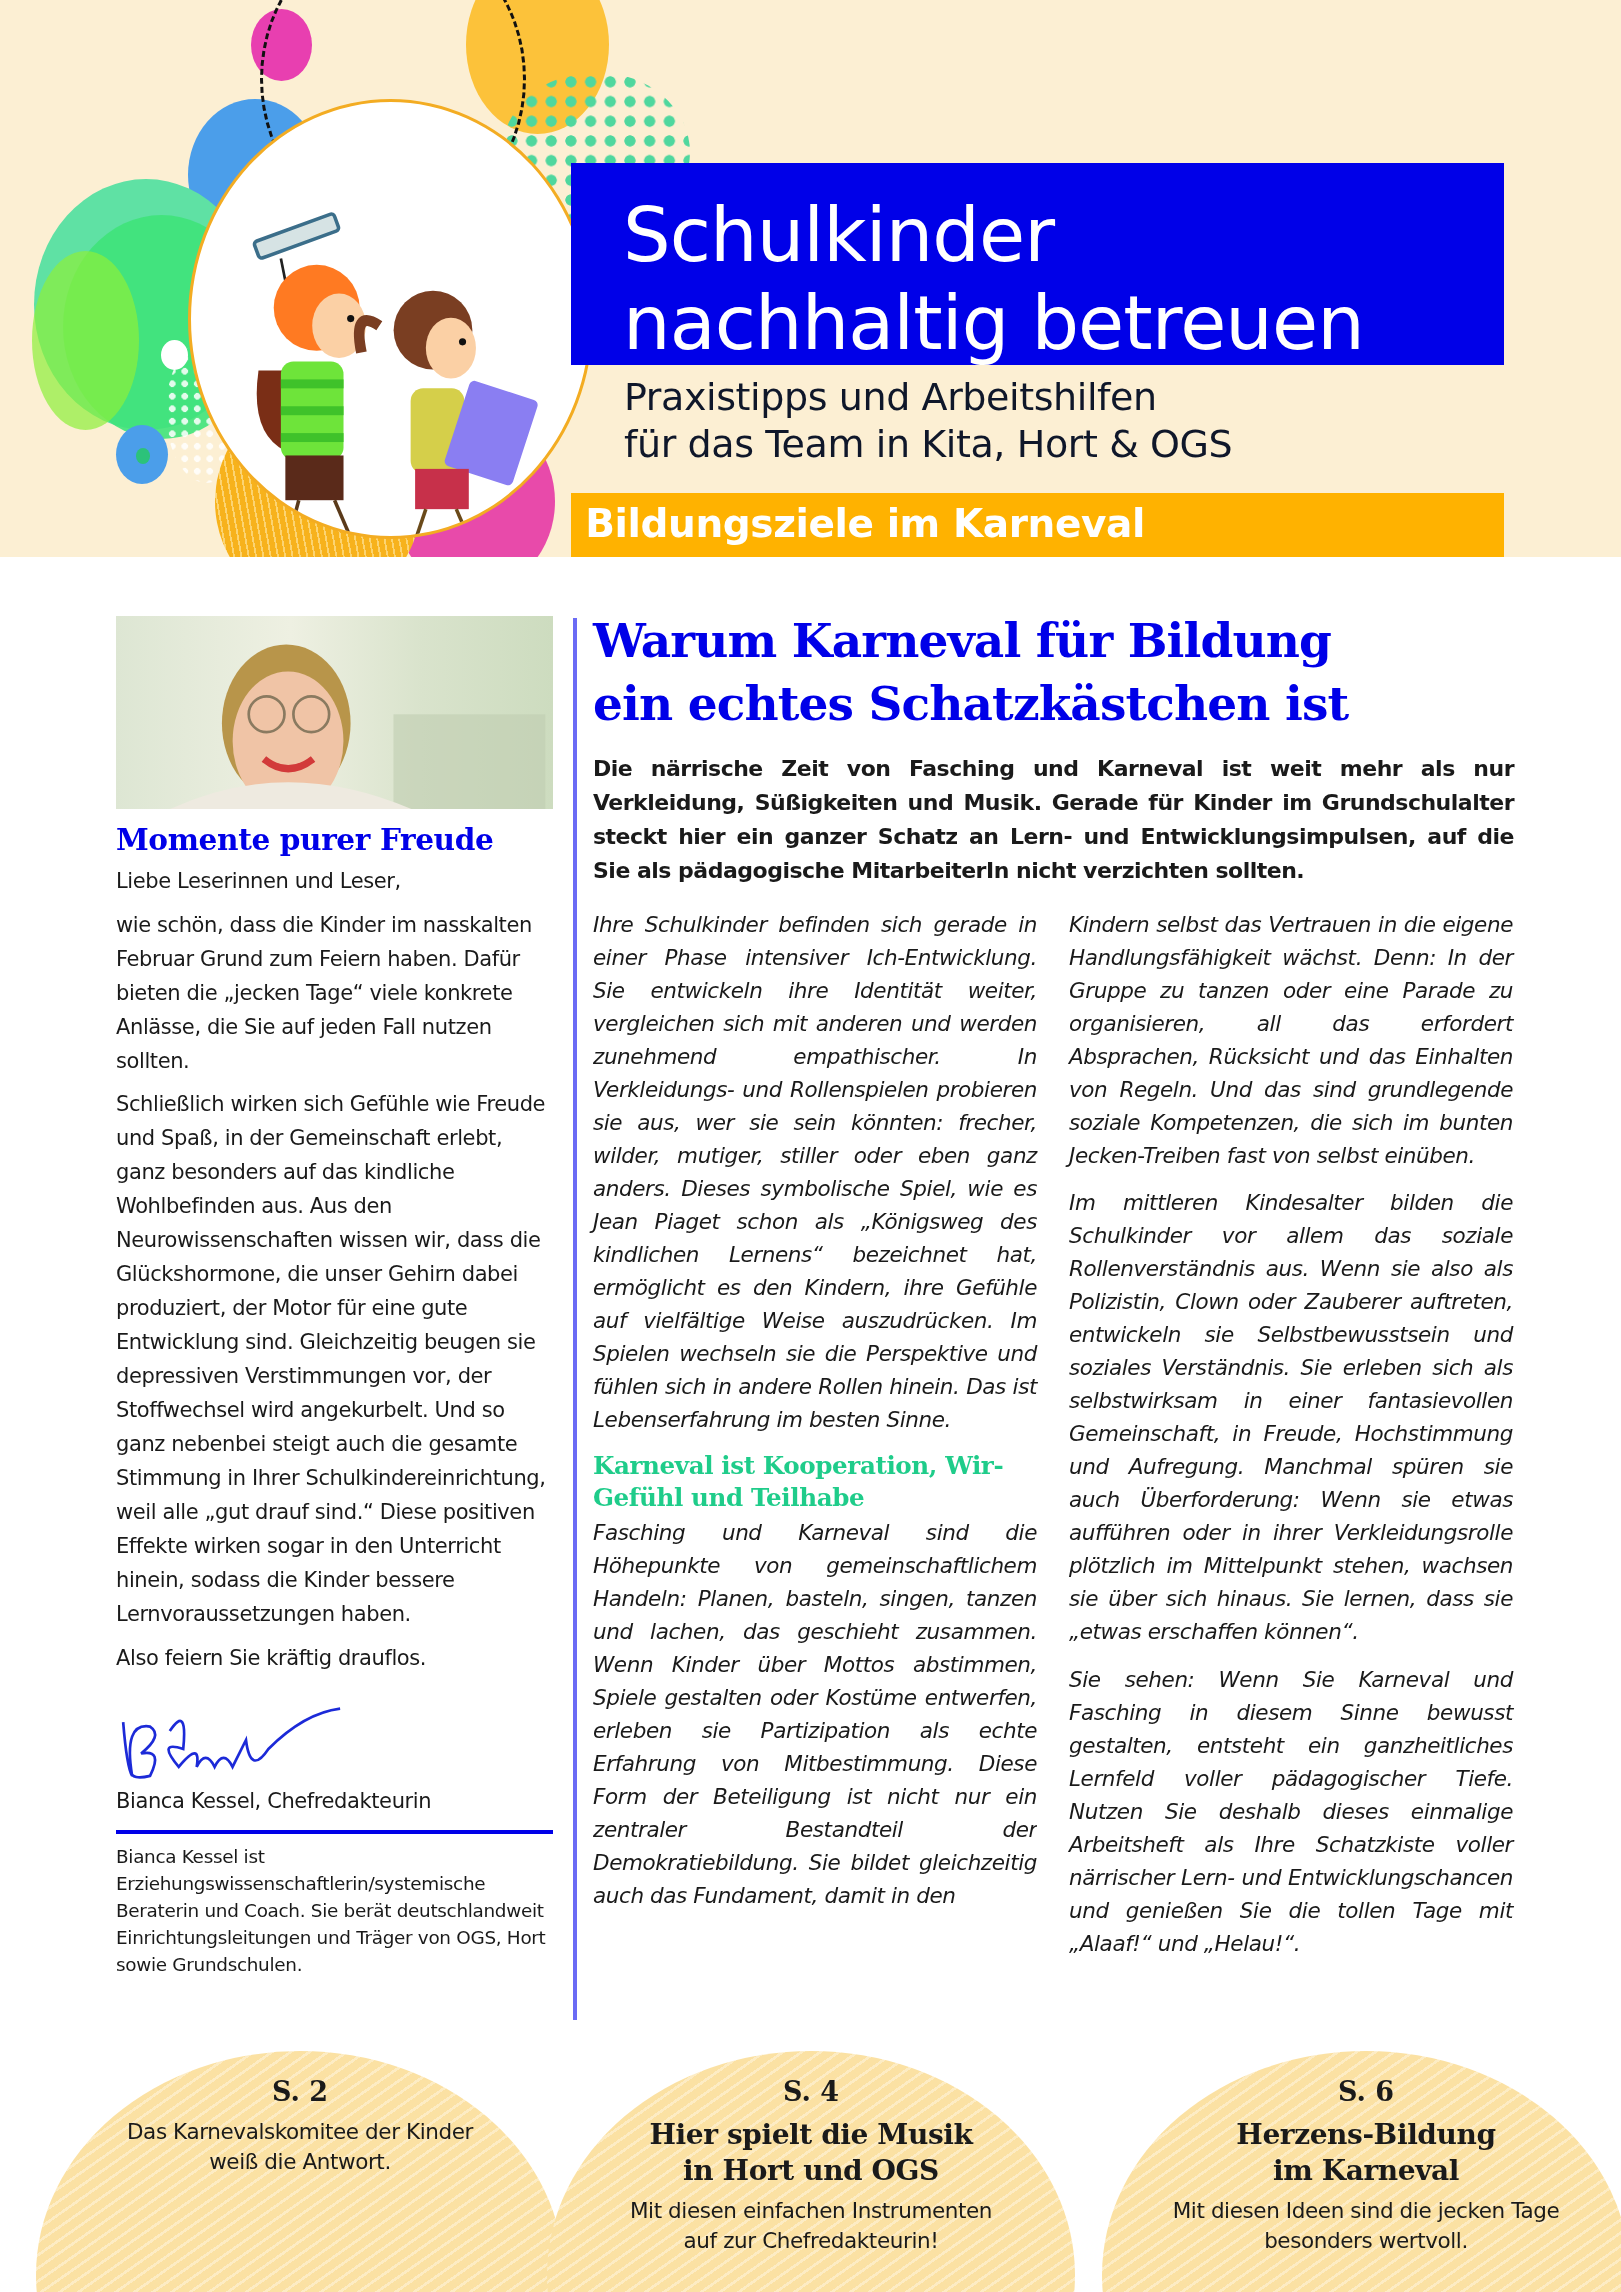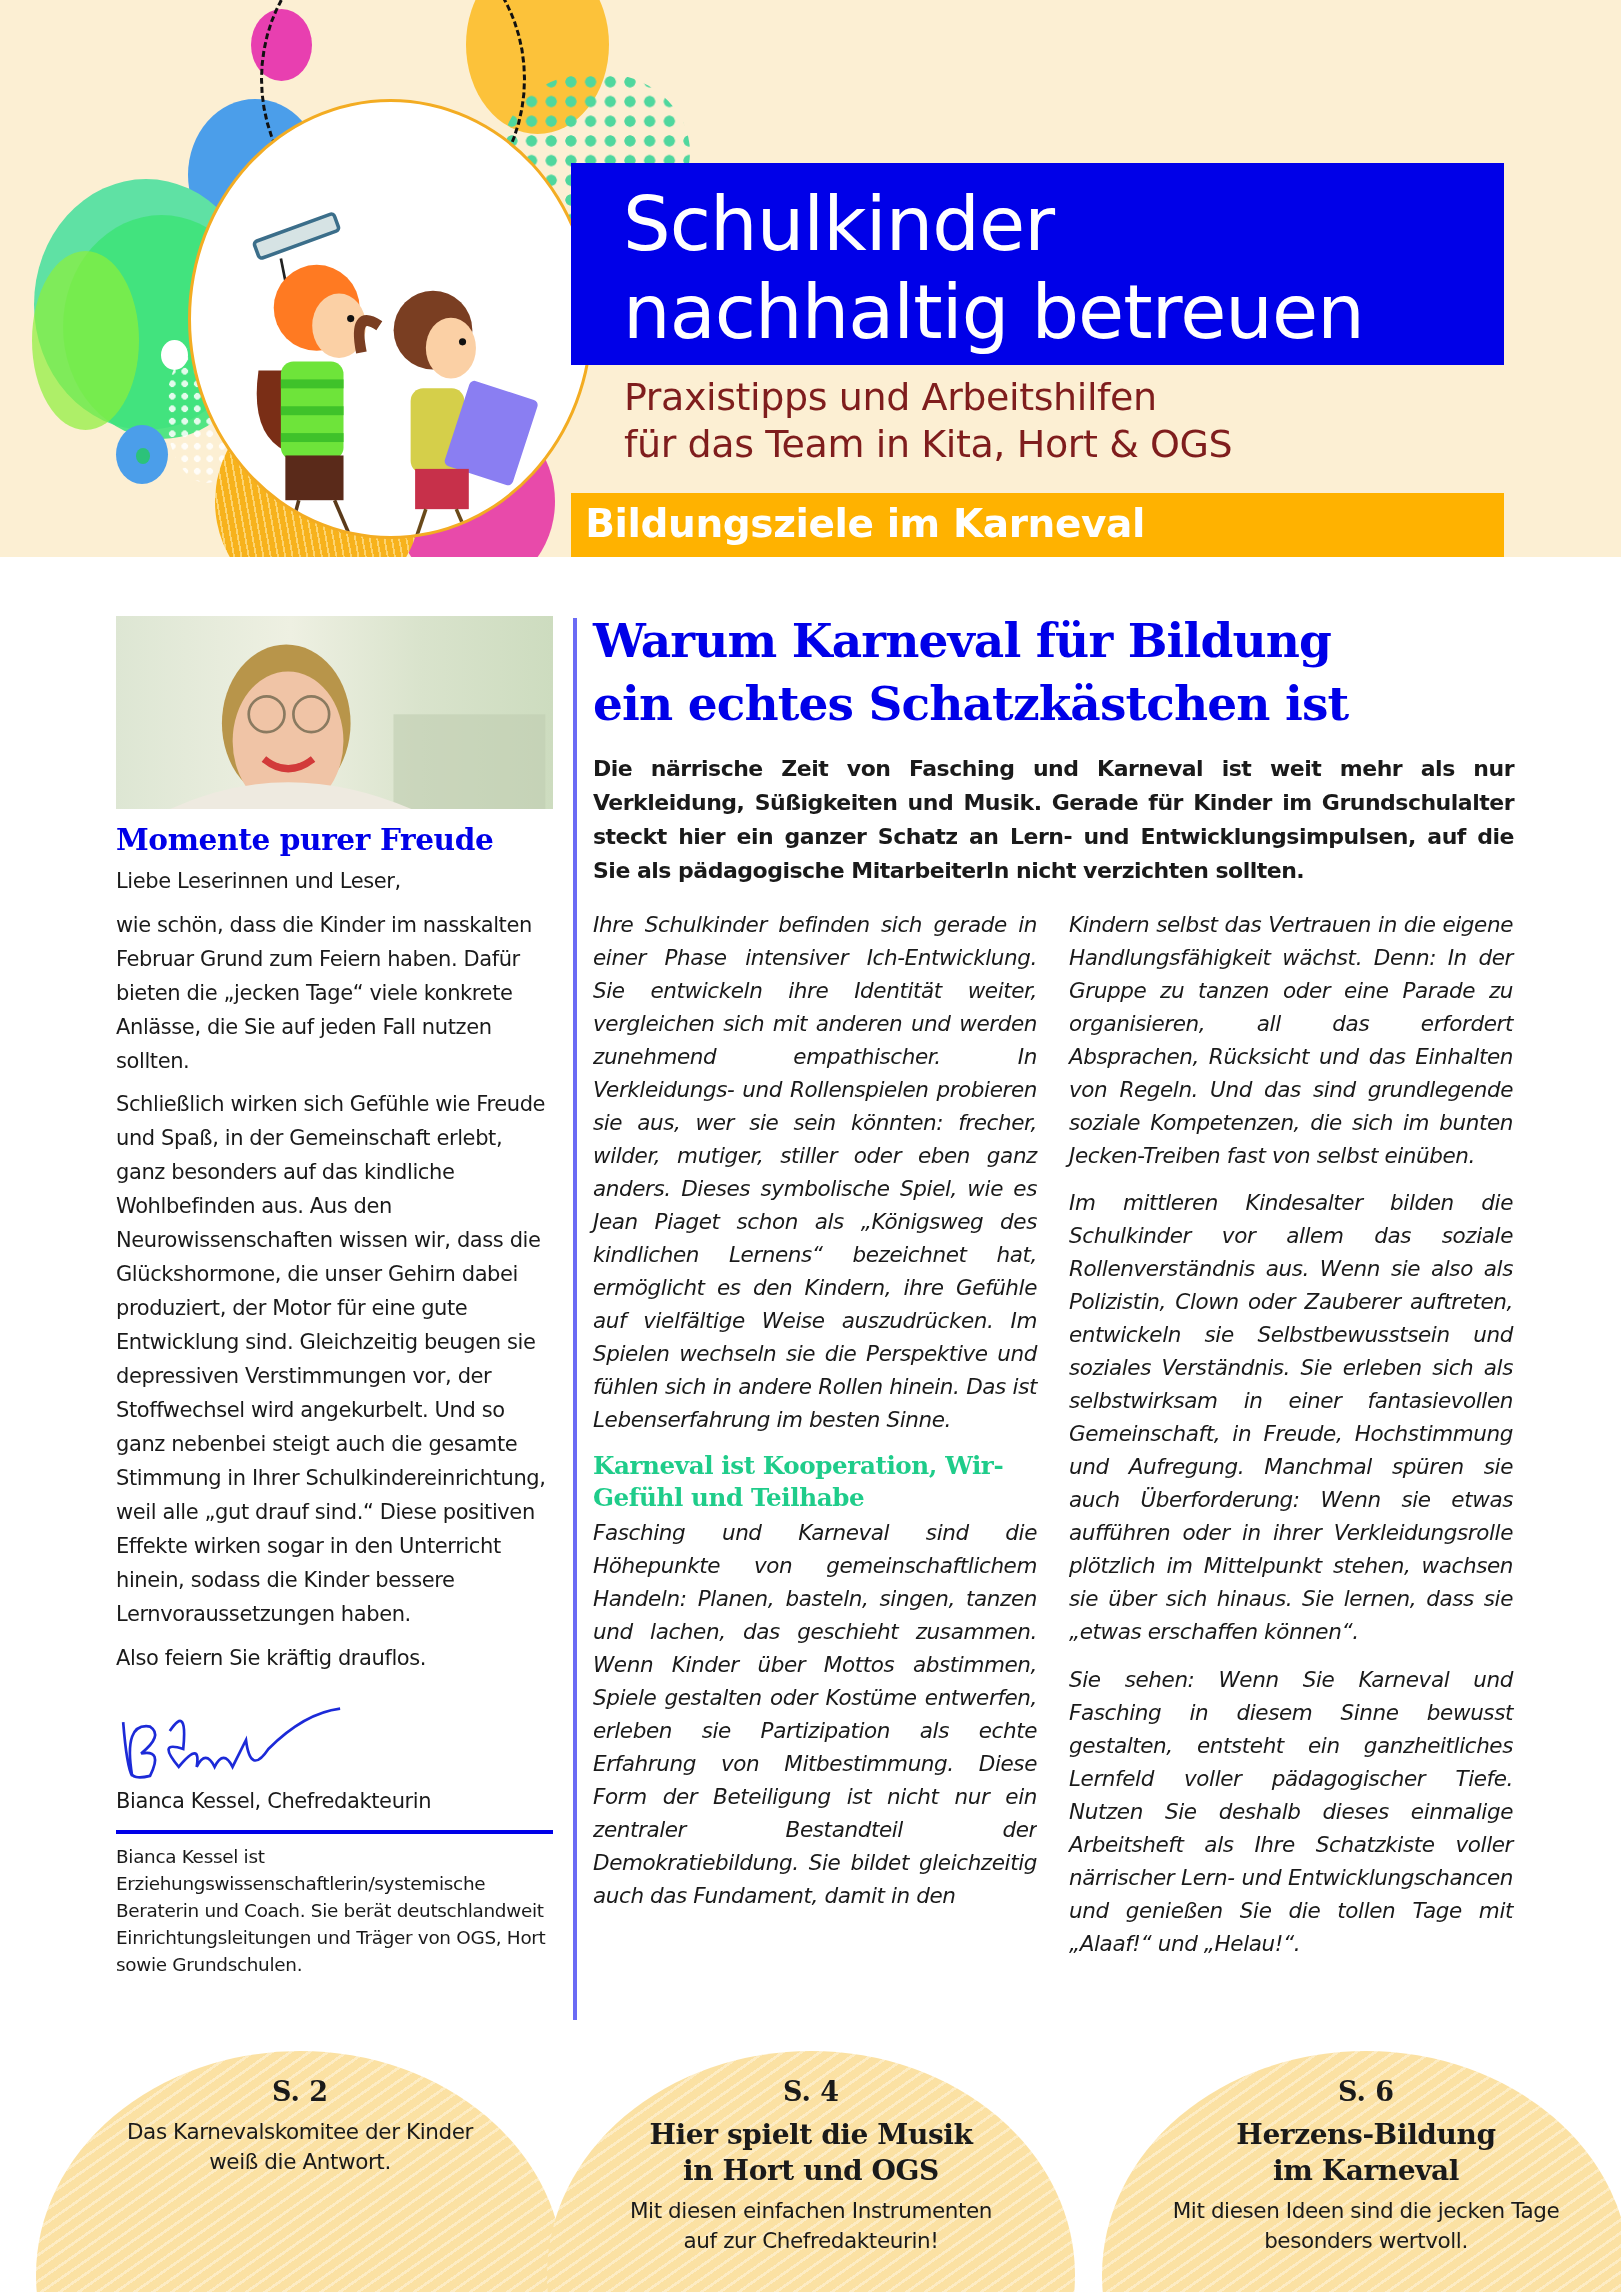--- a/index.html
+++ b/index.html
@@ -5,22 +5,22 @@
   html, body { margin:0; padding:0; }
   body { width:1622px; height:2293px; position:relative; overflow:hidden; background:#ffffff; font-family:"DejaVu Sans", sans-serif; color:#1a1a1a; }
   .header { position:absolute; left:0; top:0; width:1622px; height:557px; background:#fcefd3; overflow:hidden; }
   .circ { position:absolute; border-radius:50%; }
   .dots { position:absolute; border-radius:50%; background-image:radial-gradient(circle, #4fd79e 38%, transparent 42%); background-size:19.7px 19.7px; }
   .wdots { position:absolute; border-radius:50%; background-image:radial-gradient(circle, rgba(255,255,255,0.85) 35%, transparent 40%); background-size:12.5px 12.5px; }
   .dash { position:absolute; border:3.6px dashed #111; border-radius:50%; }
   .kids-circle { position:absolute; left:188px; top:99px; width:399px; height:434px; border-radius:50%; background:#fff; border:3.6px solid #f3ac22; overflow:hidden; }
   .title-box { position:absolute; left:571px; top:163px; width:933px; height:202px; background:#0000e8; }
   .title-box div { color:#fff; font-family:"DejaVu Sans", sans-serif; font-size:75px; line-height:88px; padding-left:52px; letter-spacing:-0.9px; }
-  .title-box .t1 { padding-top:17px; }
-  .subtitle { position:absolute; left:624px; top:374px; color:#7f1d1d; font-size:38px; line-height:47px; font-family:"DejaVu Sans", sans-serif; letter-spacing:-0.4px; }
+  .title-box .t1 { padding-top:28px; }
+  .subtitle { position:absolute; left:624px; top:374px; color:#0f172a; font-size:38px; line-height:47px; font-family:"DejaVu Sans", sans-serif; letter-spacing:-0.4px; }
   .topic-bar { position:absolute; left:571px; top:493px; width:933px; height:79px; background:#ffb200; }
   .topic-bar span { color:#fff; font-size:39px; line-height:61px; padding-left:14.3px; font-weight:bold; font-family:"DejaVu Sans", sans-serif; letter-spacing:-0.4px; }
 
   .left-col { position:absolute; left:116px; top:616px; width:437px; }
   .photo { width:437px; height:193px; background:linear-gradient(90deg,#dde6d3 0%, #eef0e2 40%, #d9e3cc 70%, #cddcbf 100%); position:relative; overflow:hidden; }
   .editorial-title { color:#0000e8; font-family:"DejaVu Serif", serif; font-weight:bold; font-size:29.6px; margin:12.5px 0 7.2px 0; letter-spacing:-0.4px; }
   .lbody { font-size:21px; line-height:34px; letter-spacing:-0.4px; }
   .lbody p { margin:0 0 9.9px 0; }
   .signature { height:90px; margin-top:19.7px; }
   .sig-name { font-size:21px; line-height:32px; letter-spacing:-0.4px; }

